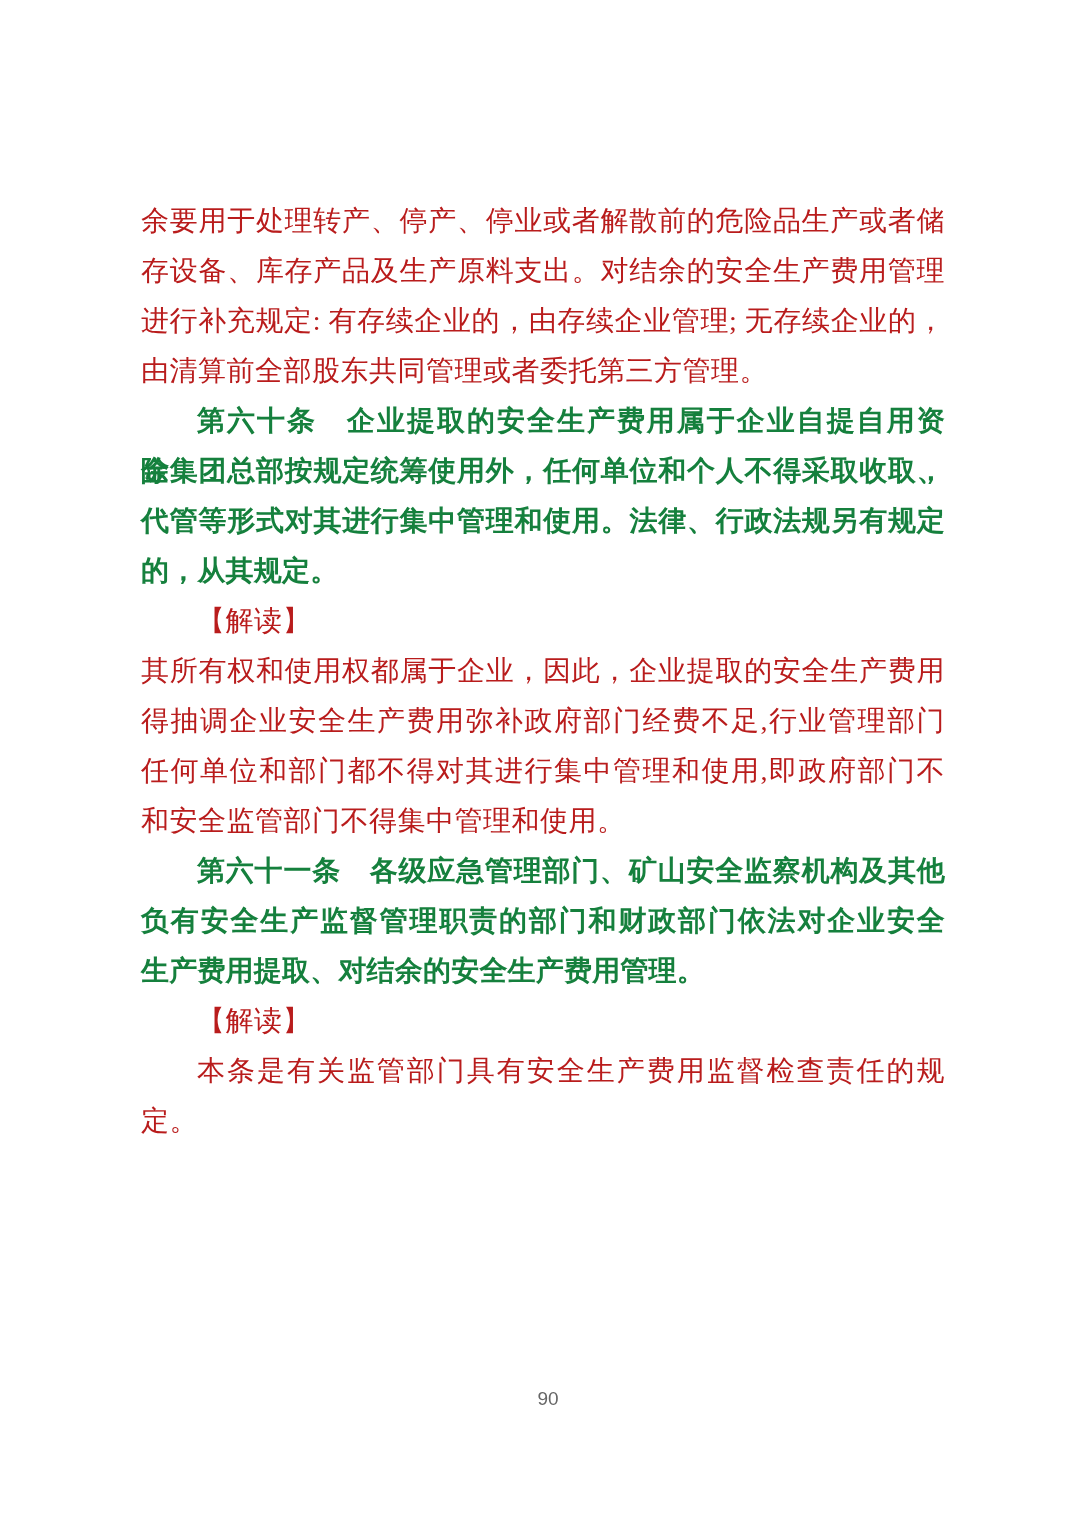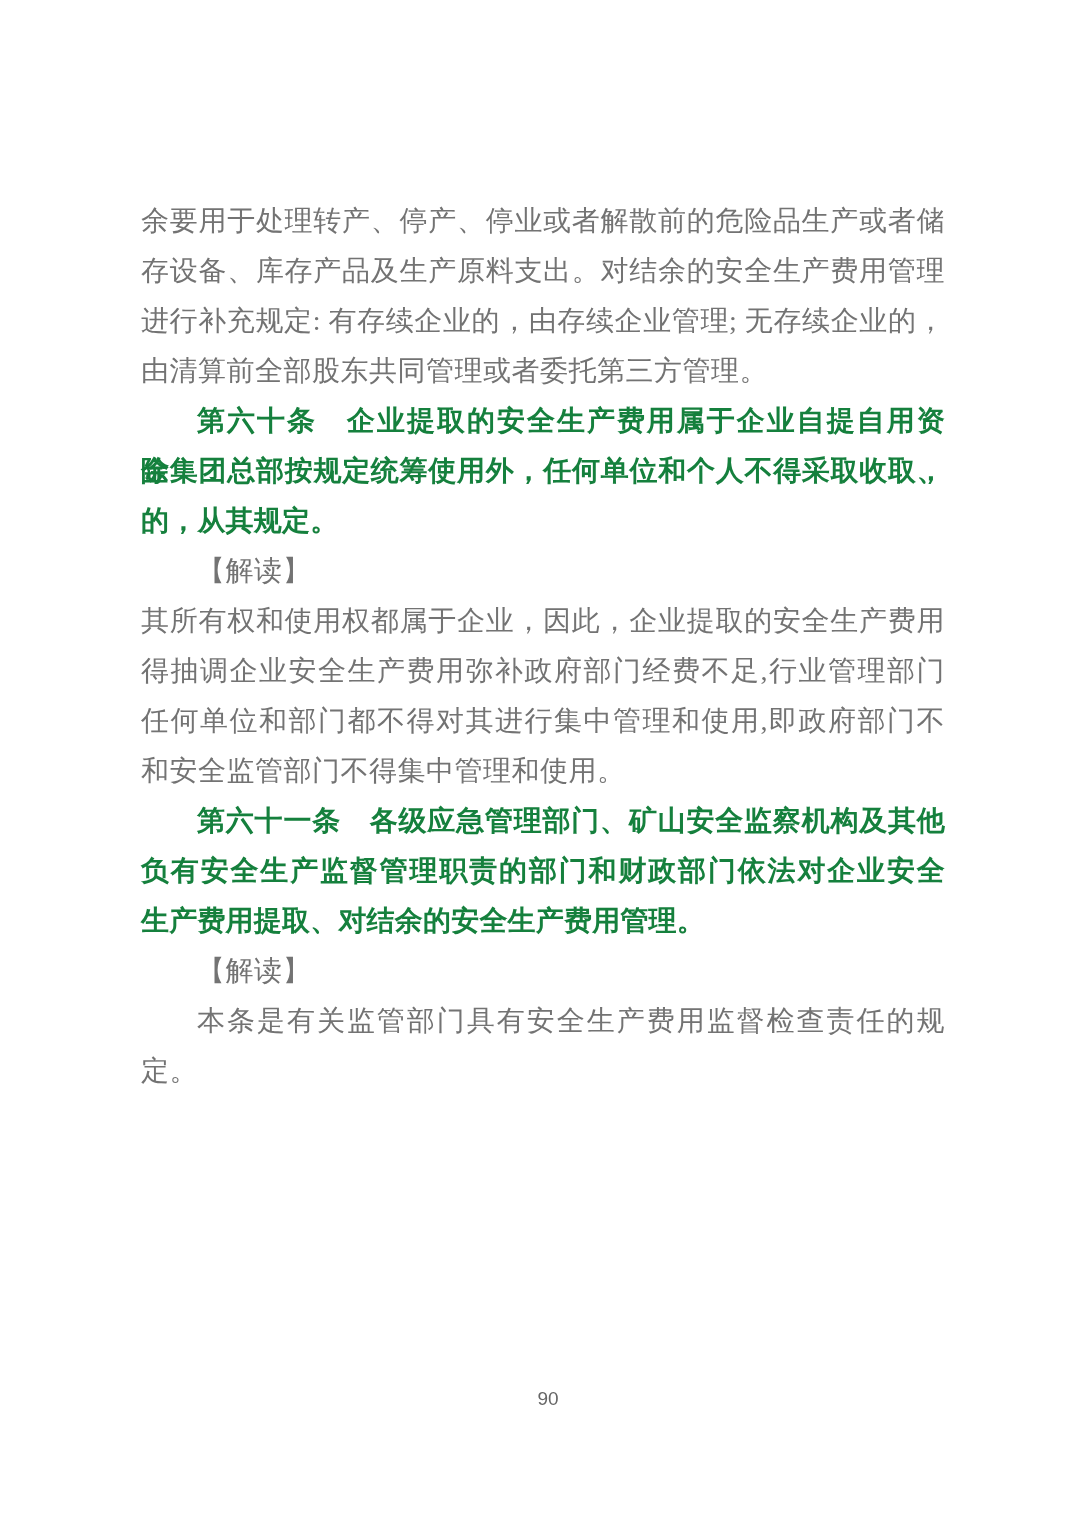--- a/index.html
+++ b/index.html
@@ -18,21 +18,21 @@
   .text-block {
     position: absolute;
     left: 141px;
     top: 196px;
     width: 804px;
   }
   .line {
     height: 50px;
     line-height: 50px;
     font-size: 28px;
-    color: #737373;
+    color: #b91c1c;
     text-align: left;
     letter-spacing: 0.5px;
   }
   .line.fill {
     text-align: justify;
     text-align-last: justify;
   }
   .line.indent {
     text-indent: 2em;
   }
@@ -59,20 +59,21 @@
   <section class="text-block" id="text-block">
       <div>
         <div class="line fill">余要用于处理转产、停产、停业或者解散前的危险品生产或者储</div>
         <div class="line fill">存设备、库存产品及生产原料支出。对结余的安全生产费用管理</div>
         <div class="line fill">进行补充规定: 有存续企业的，由存续企业管理; 无存续企业的，</div>
         <div class="line">由清算前全部股东共同管理或者委托第三方管理。</div>
       </div>
       <div>
         <div class="line bold indent fill">第六十条　企业提取的安全生产费用属于企业自提自用资金，</div>
         <div class="line bold fill">除集团总部按规定统筹使用外，任何单位和个人不得采取收取、</div>
+        <div class="line bold fill">代管等形式对其进行集中管理和使用。法律、行政法规另有规定</div>
         <div class="line bold">的，从其规定。</div>
       </div>
       <div>
         <div class="line indent">【解读】</div>
       </div>
       <div>
         <div class="line fill">其所有权和使用权都属于企业，因此，企业提取的安全生产费用</div>
         <div class="line fill">得抽调企业安全生产费用弥补政府部门经费不足,行业管理部门</div>
         <div class="line fill">任何单位和部门都不得对其进行集中管理和使用,即政府部门不</div>
         <div class="line">和安全监管部门不得集中管理和使用。</div>

